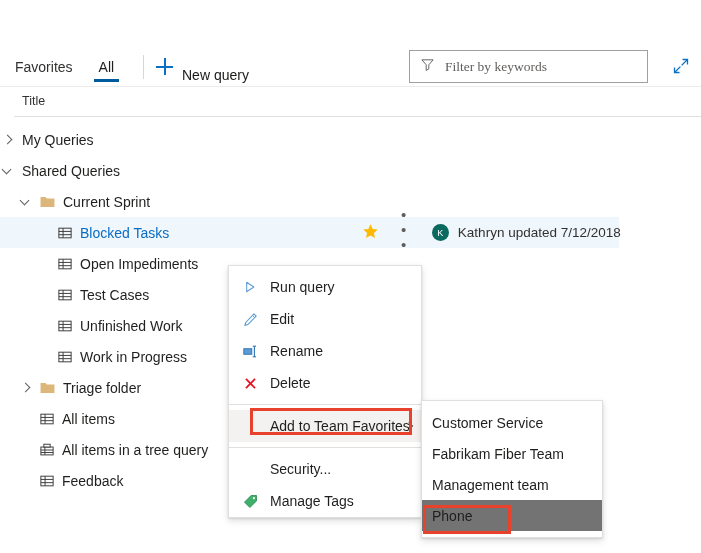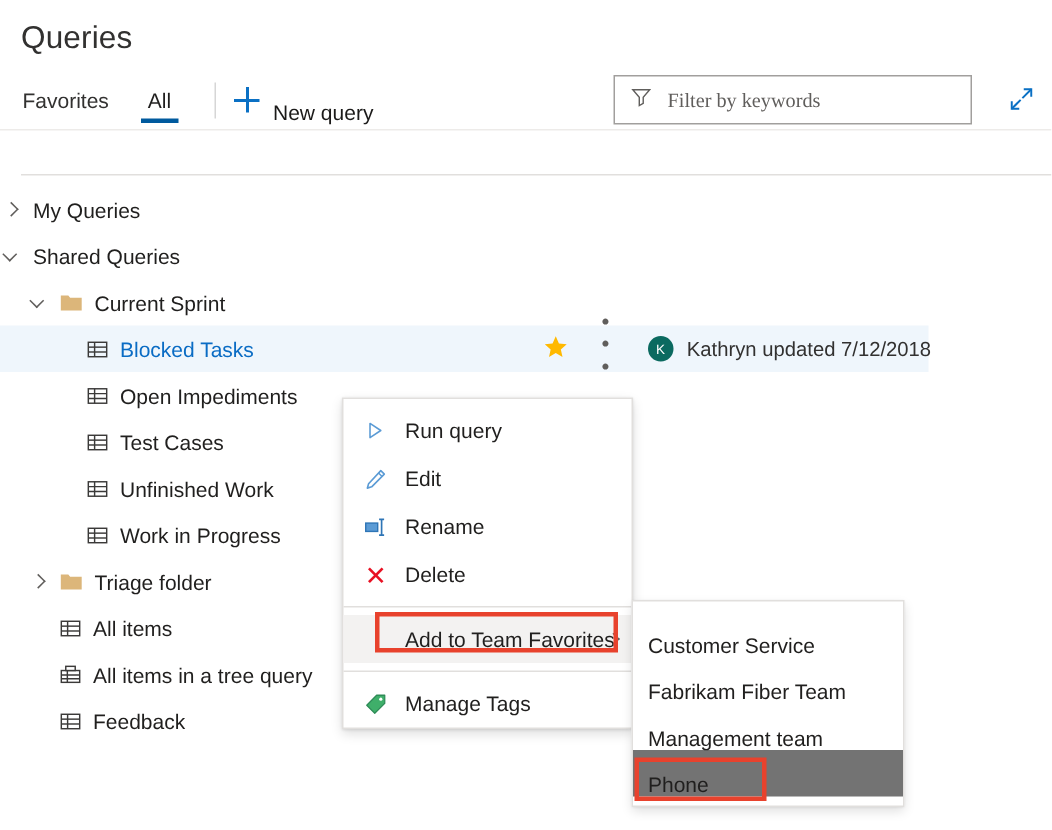--- a/index.html
+++ b/index.html
@@ -134,38 +134,37 @@
   }
 
   
   .sub-menu {
     position:absolute; left:421px; top:400px; width:182px;
     background:#fff; border:1px solid #e1dfdd;
     box-shadow: 0 3.2px 7.2px rgba(0,0,0,.13), 0 .6px 1.8px rgba(0,0,0,.11);
     padding: 6px 0 6px 0;
   }
   .smi {
-    height:31px; display:flex; align-items:flex-end; padding-left:10px;
+    height:31px; display:flex; align-items:center; padding-left:10px;
     font-size:14px; color:#201f1e; cursor:pointer;
   }
   .smi.hovered { background:#737373; }
 
   
   .anno {
     position:absolute; border:3px solid #e8422d; pointer-events:none;
   }
   #anno-add { left:250px; top:408px; width:162px; height:27px; }
   #anno-phone { left:423px; top:505px; width:88px; height:29px; }
 </style>
 </head>
 <body>
 
 <div id="root">
 
-  <div class="page-title">Queries</div>
 
   <div class="toolbar">
     <div class="tabs">
       <div class="tab">
         <span>Favorites</span>
       </div>
       <div class="tab active">
         <span>All</span>
       </div>
     </div>
@@ -189,20 +188,23 @@
     <svg width="18" height="18" viewBox="0 0 18 18">
       <path d="M10.5 2.5 h5 v5" fill="none" stroke="#0a70c4" stroke-width="1.3"></path>
       <path d="M15.5 2.5 L9.6 8.4" fill="none" stroke="#0a70c4" stroke-width="1.3"></path>
       <path d="M7.5 15.5 h-5 v-5" fill="none" stroke="#0a70c4" stroke-width="1.3"></path>
       <path d="M2.5 15.5 L8.4 9.6" fill="none" stroke="#0a70c4" stroke-width="1.3"></path>
     </svg>
   </div>
 
   <div class="hdr-rule"></div>
 
+  <div class="col-header">
+    <div class="ch-title">Title</div>
+  </div>
   <div class="col-rule"></div>
 
   <div class="tree" id="tree">
       <div class="trow">
         <span style="display:inline-block;width:2px;flex:0 0 2px"></span>
         <span class="chev right"></span>
         <span class="t-label">My Queries</span>
       </div>
       <div class="trow">
         <span style="display:inline-block;width:2px;flex:0 0 2px"></span>
@@ -383,20 +385,24 @@
         <span>Delete</span>
       </div>
       <div class="mi-sep"></div>
       <div class="mi submenu-open">
         <span class="mic"></span>
         <span>Add to Team Favorites</span>
         <span class="sub-chev"></span>
       </div>
       <div class="mi-sep"></div>
       <div class="mi">
+        <span class="mic"></span>
+        <span>Security...</span>
+      </div>
+      <div class="mi">
         <span class="mic">
           <svg width="15" height="15" viewBox="0 0 16 16">
         <path d="M8.6 1.6 H14.4 V7.4 L7.3 14.4 L1.6 8.7 z" fill="#3faf6a" stroke="#2e8b57" stroke-width=".9" stroke-linejoin="round"></path>
         <circle cx="11.6" cy="4.4" r="1.15" fill="#fff"></circle>
       </svg>
         </span>
         <span>Manage Tags</span>
       </div>
     </div>
 

